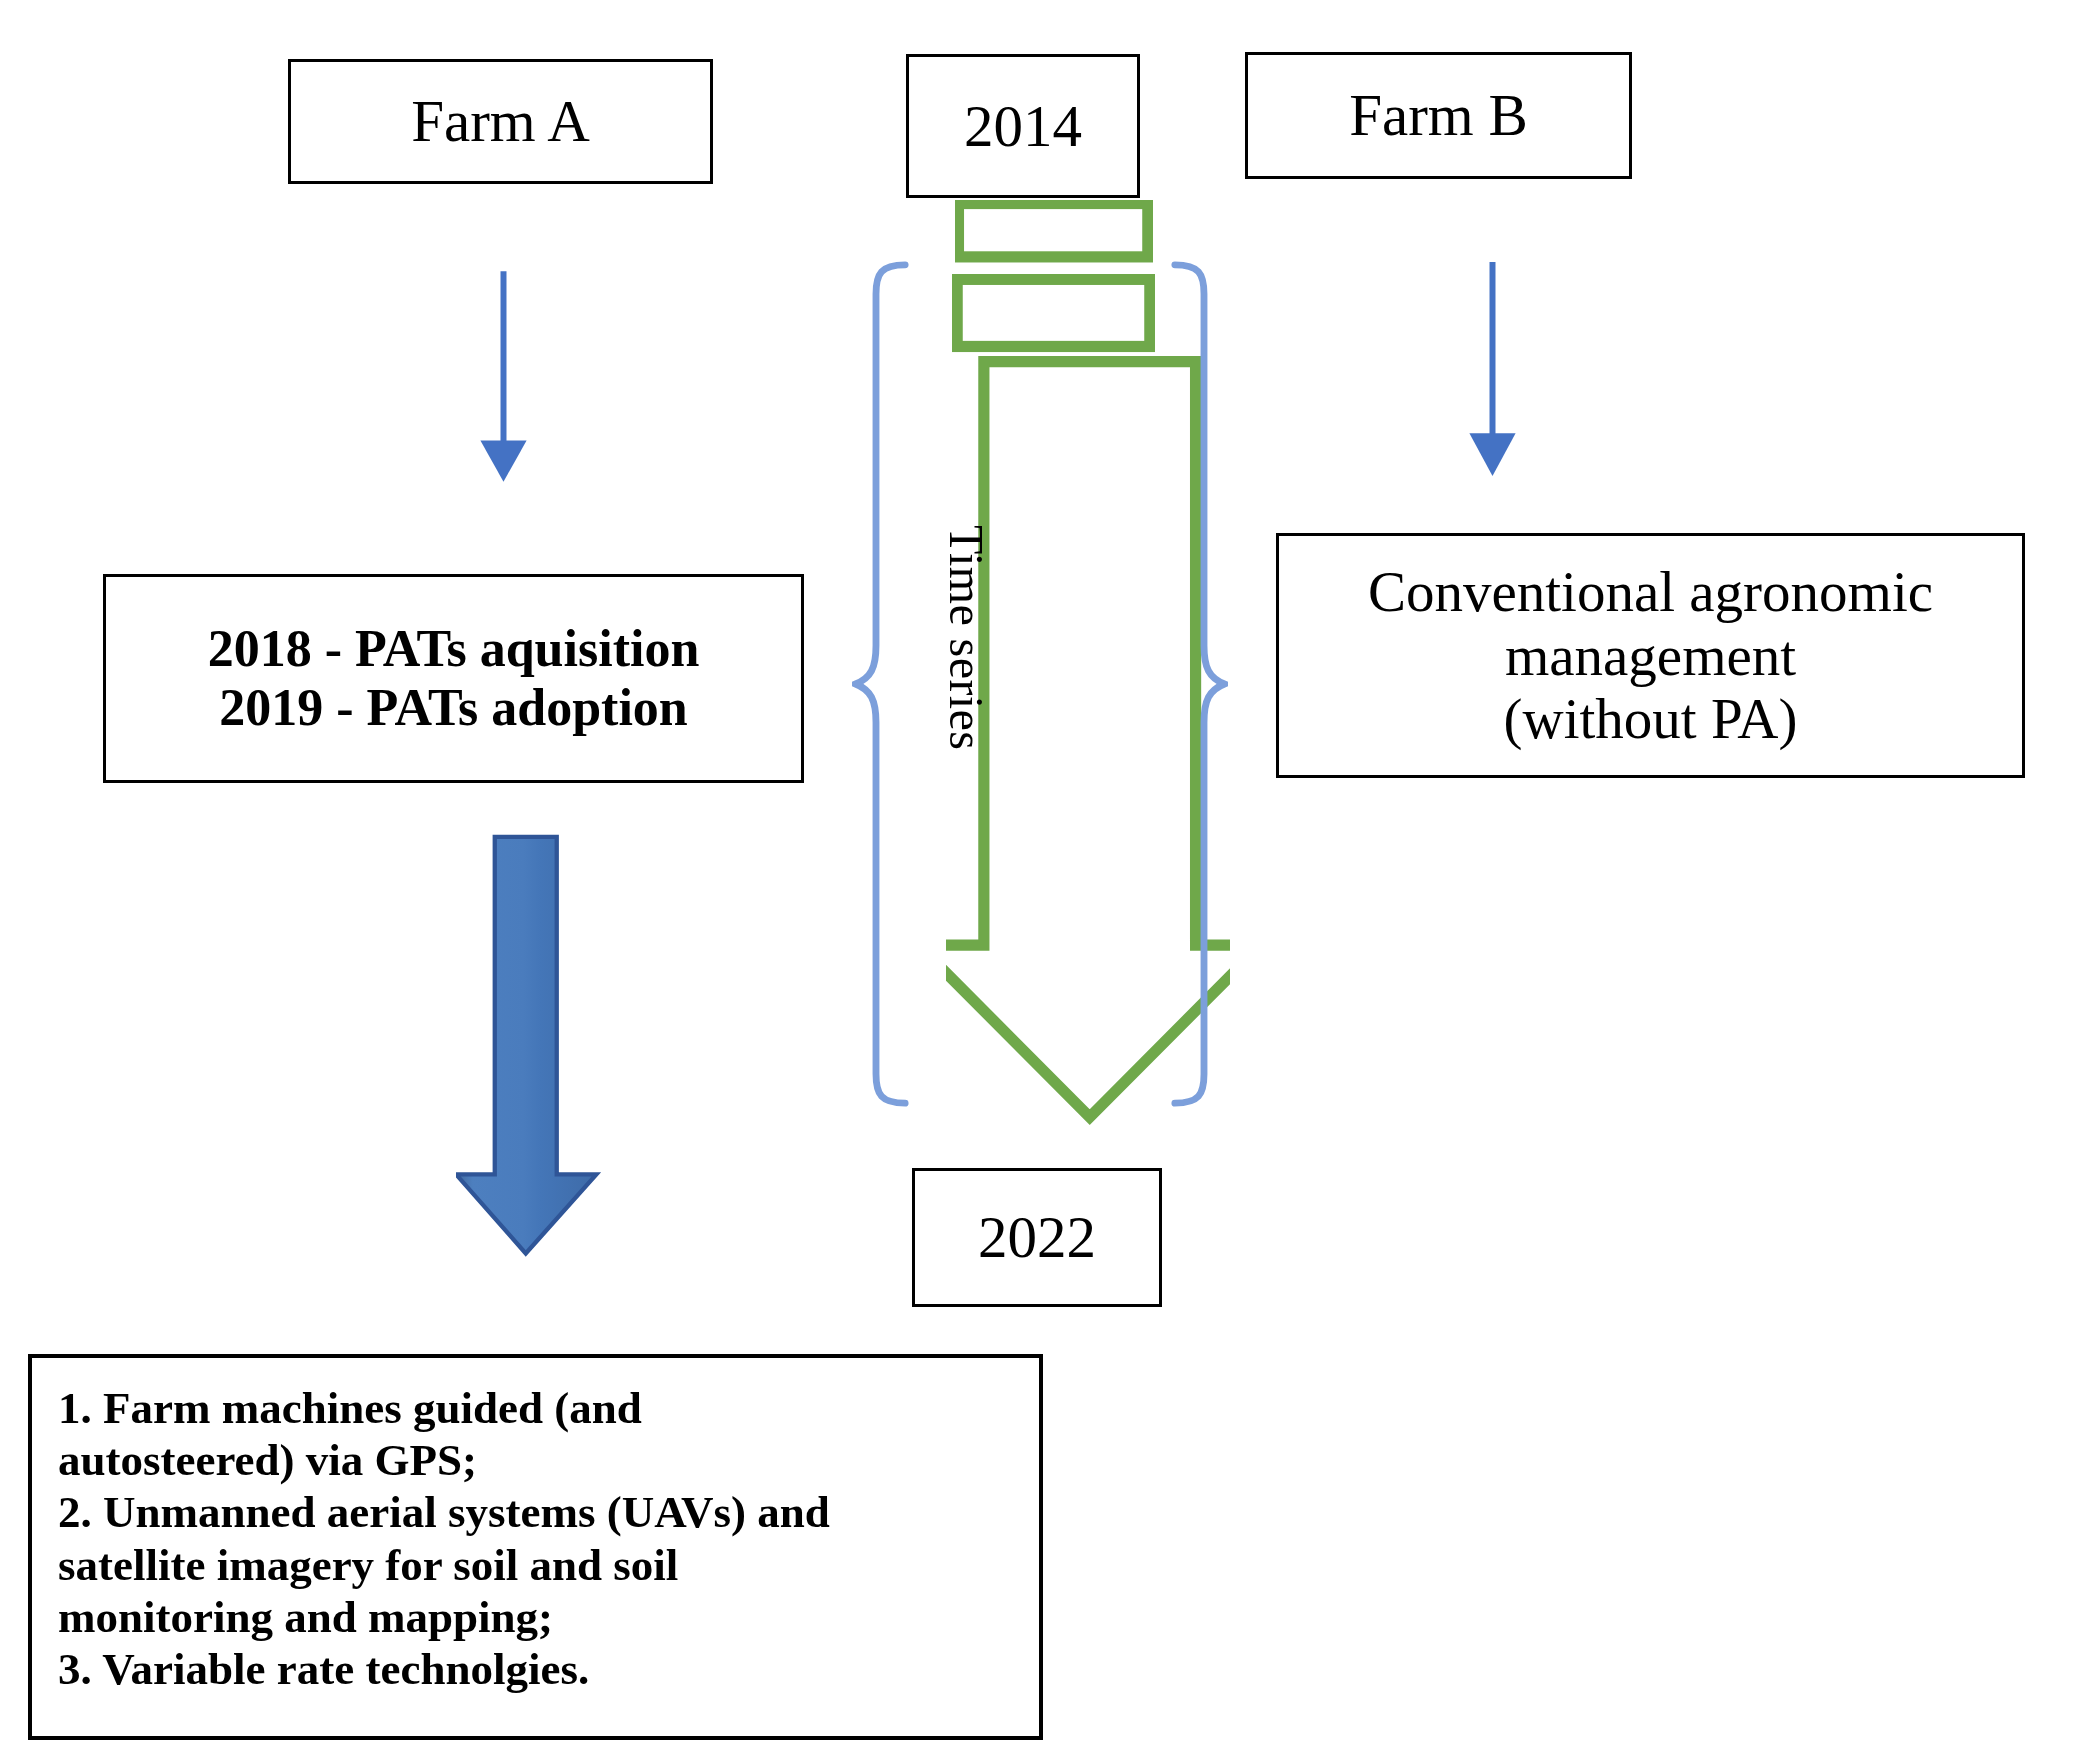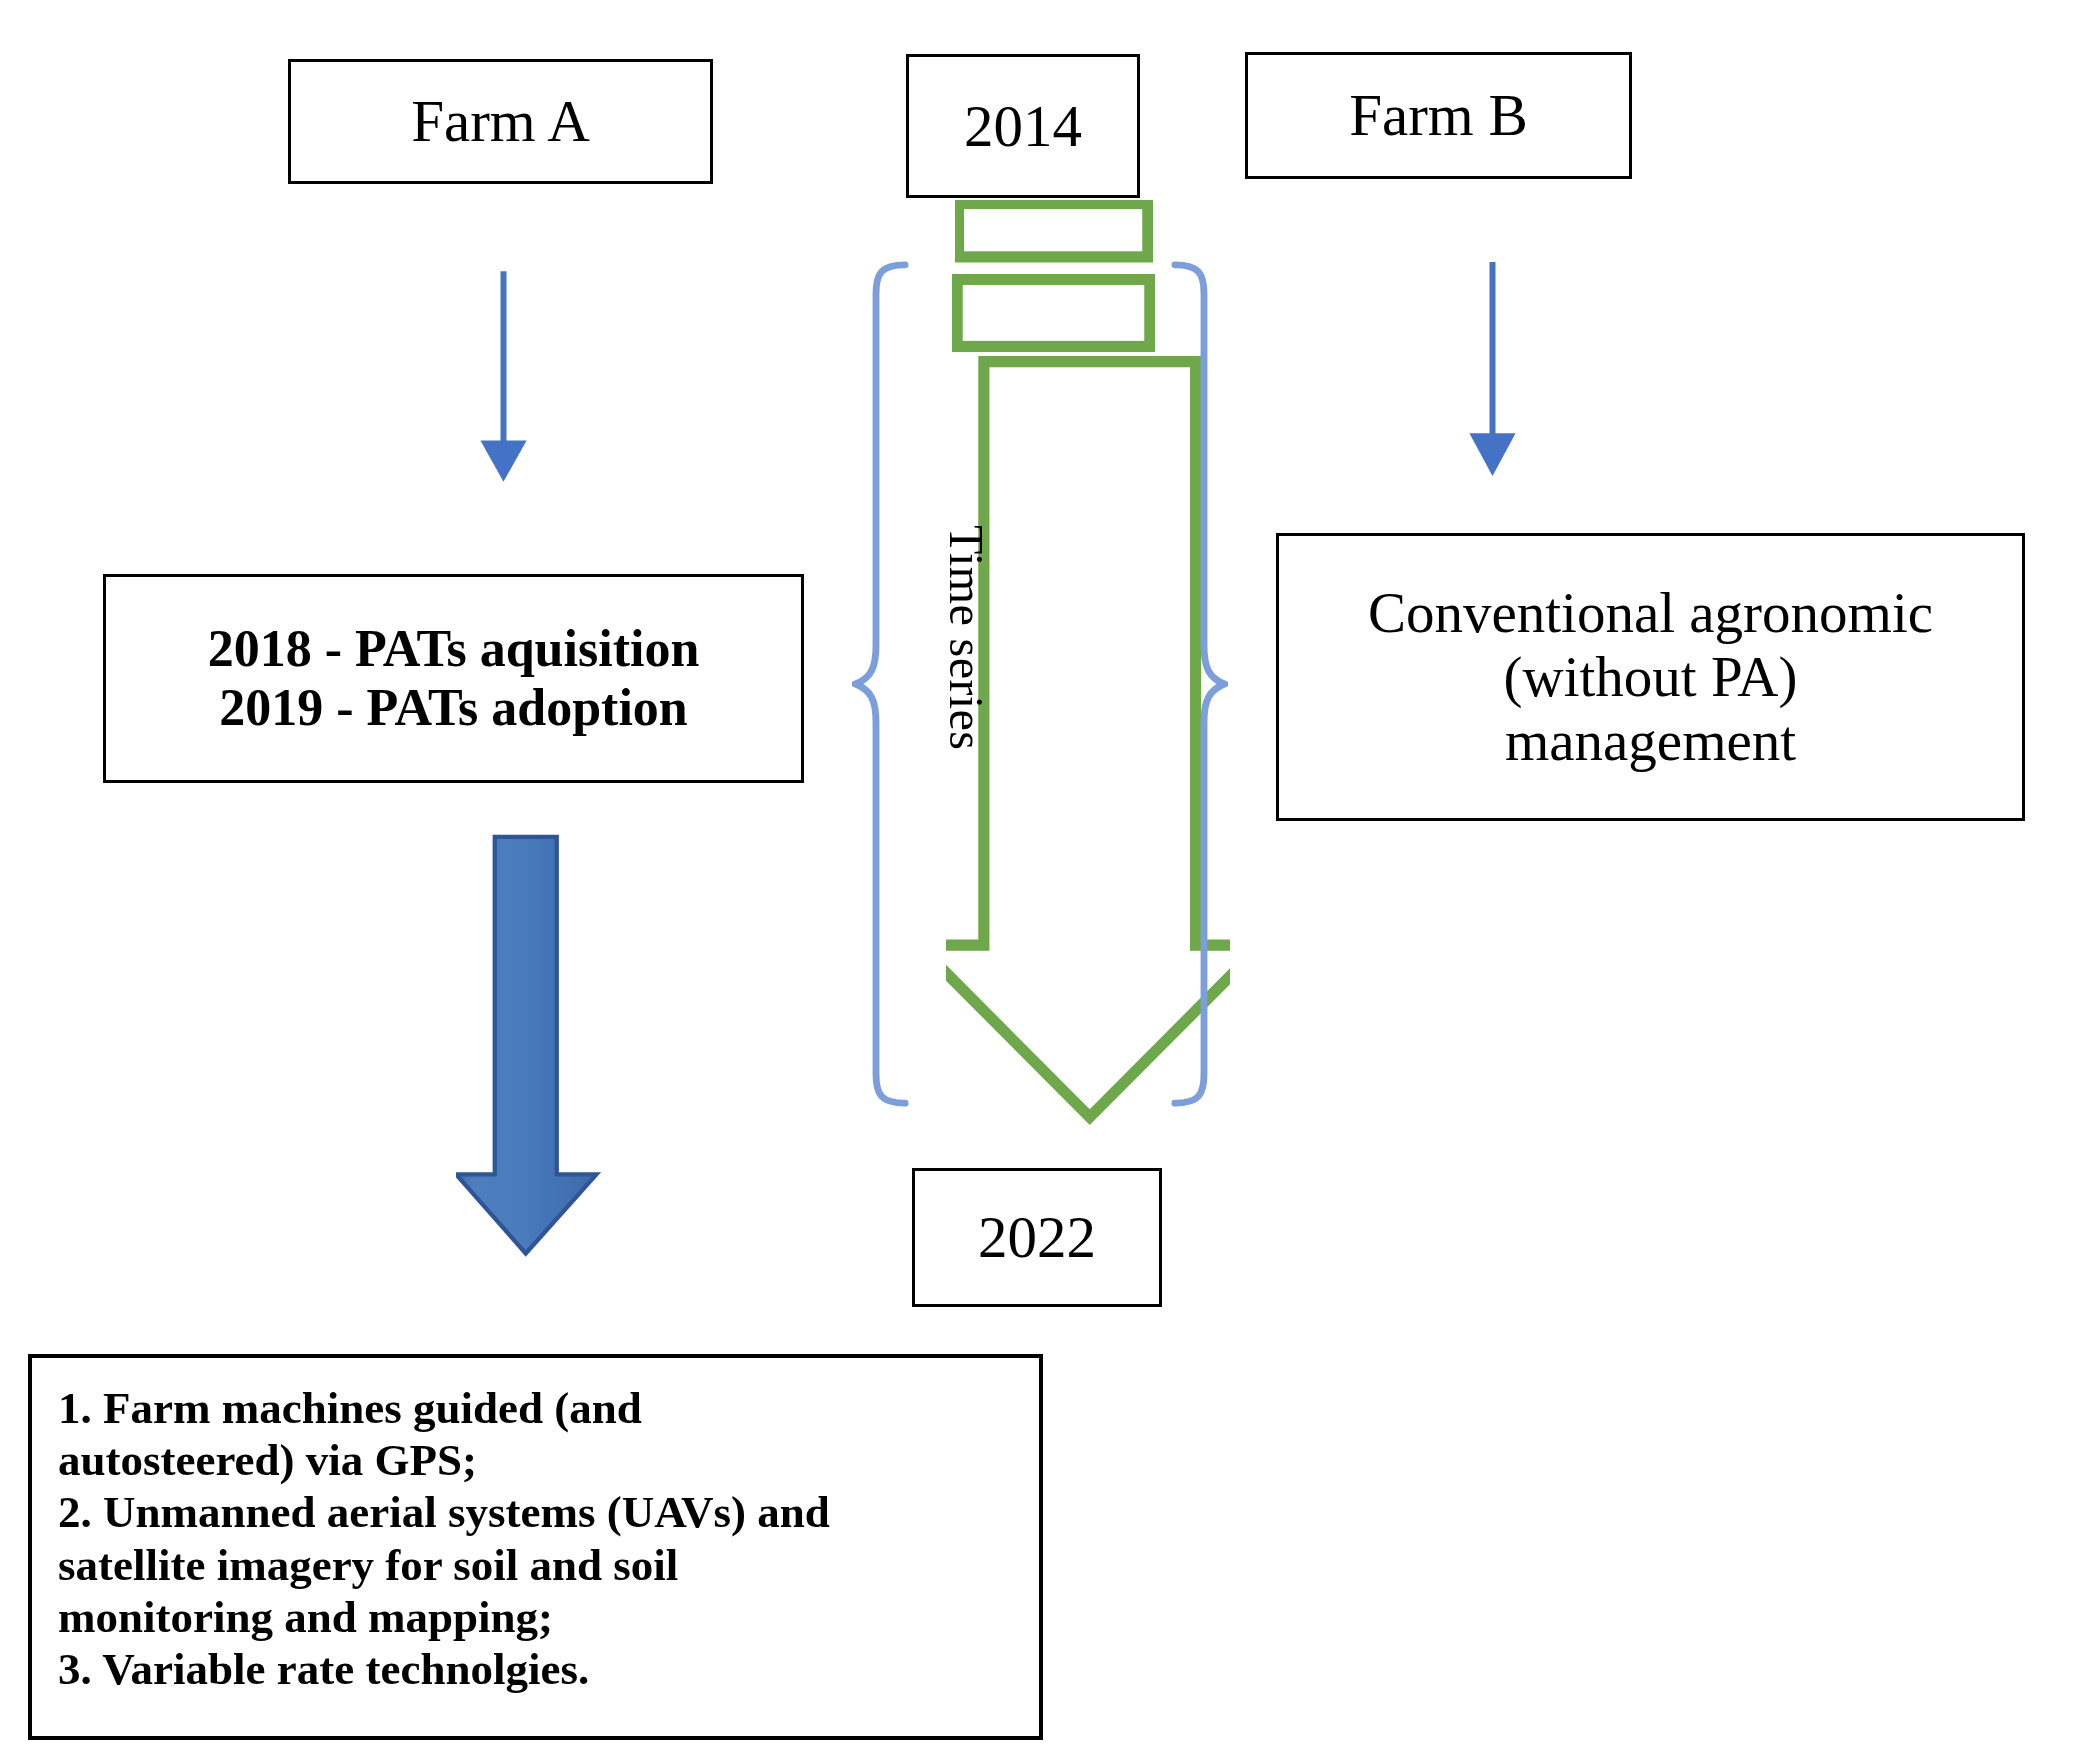--- a/index.html
+++ b/index.html
@@ -51,21 +51,21 @@
     font-size: 59px;
   }
   #pats-box {
     left: 103px;  top: 574px; width: 701px;  height: 209px;
     font-size: 52px;
     font-weight: bold;
     flex-direction: column;
   }
   #pats-box .line { display: block; white-space: nowrap; }
   #conventional-box {
-    left: 1276px; top: 533px; width: 749px;  height: 288px;
+    left: 1276px; top: 533px; width: 749px;  height: 245px;
     font-size: 57px;
     flex-direction: column;
   }
   #conventional-box .line { display: block; white-space: nowrap; }
 
   #tech-list-box {
     left: 28px; top: 1354px; width: 1015px; height: 386px;
     border-width: 4.3px;
     font-size: 45px;
     font-weight: bold;
@@ -175,22 +175,22 @@
     <polygon points="18,204 72,204 45,254" fill="#4472C4"></polygon>
   </svg>
 
   <div class="box" id="pats-box">
     <span class="line">2018 - PATs aquisition</span>
     <span class="line">2019 - PATs adoption</span>
   </div>
 
   <div class="box" id="conventional-box">
     <span class="line">Conventional agronomic</span>
+    <span class="line">management</span>
     <span class="line">(without PA)</span>
-    <span class="line">management</span>
   </div>
 
   <svg id="big-blue-arrow" width="155" height="439" viewBox="0 0 180 510">
     <defs>
       <linearGradient id="blueGrad" x1="0" y1="0" x2="1" y2="0">
         <stop offset="0%" stop-color="#41699E"></stop>
         <stop offset="12%" stop-color="#4D7FBF"></stop>
         <stop offset="48%" stop-color="#4A7CBD"></stop>
         <stop offset="60%" stop-color="#4476B8"></stop>
         <stop offset="100%" stop-color="#3E6BA8"></stop>

